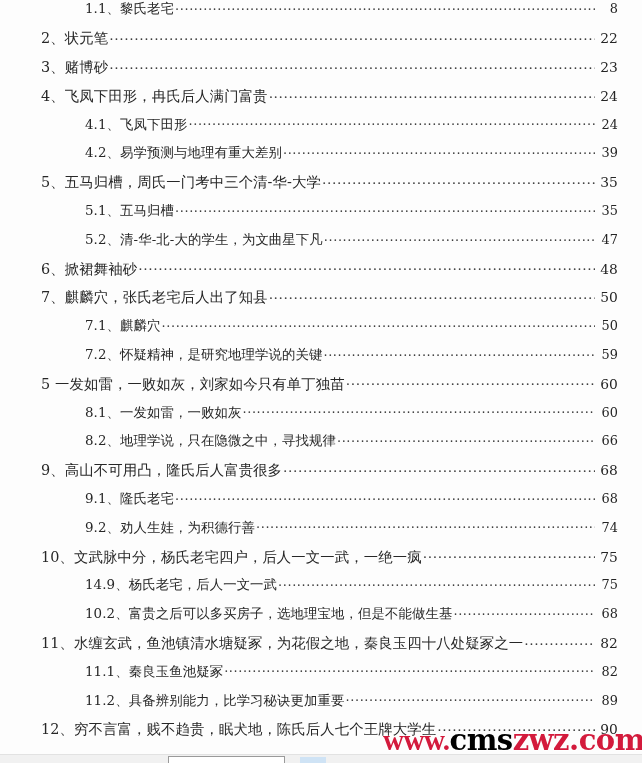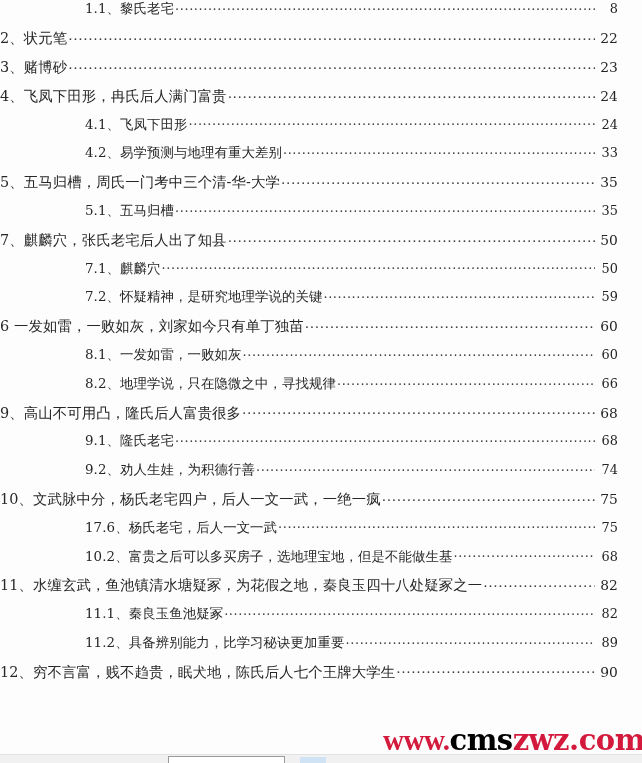--- a/index.html
+++ b/index.html
@@ -42,20 +42,21 @@
     height: 28.8px;
     box-sizing: border-box;
     padding-right: 24px;
     color: #2b2b2b;
     white-space: nowrap;
     overflow: hidden;
   }
 
   
   .toc-row.lvl1 {
+    padding-left: 41px;
     font-size: 14.4px;
     letter-spacing: 0.1px;
   }
 
   
   .toc-row.lvl2 {
     padding-left: 85px;
     font-size: 13.4px;
     letter-spacing: 0.1px;
   }
@@ -169,49 +170,59 @@
         <span class="toc-page-num">24</span>
       </li>
       <li class="toc-row lvl2">
         <span class="toc-label">4.1、飞凤下田形</span>
         <span class="toc-leader"></span>
         <span class="toc-page-num">24</span>
       </li>
       <li class="toc-row lvl2">
         <span class="toc-label">4.2、易学预测与地理有重大差别</span>
         <span class="toc-leader"></span>
-        <span class="toc-page-num">33</span>
+        <span class="toc-page-num">39</span>
       </li>
       <li class="toc-row lvl1">
         <span class="toc-label">5、五马归槽，周氏一门考中三个清-华-大学</span>
         <span class="toc-leader"></span>
         <span class="toc-page-num">35</span>
       </li>
       <li class="toc-row lvl2">
         <span class="toc-label">5.1、五马归槽</span>
         <span class="toc-leader"></span>
         <span class="toc-page-num">35</span>
       </li>
+      <li class="toc-row lvl2">
+        <span class="toc-label">5.2、清-华-北-大的学生，为文曲星下凡</span>
+        <span class="toc-leader"></span>
+        <span class="toc-page-num">47</span>
+      </li>
+      <li class="toc-row lvl1">
+        <span class="toc-label">6、掀裙舞袖砂</span>
+        <span class="toc-leader"></span>
+        <span class="toc-page-num">48</span>
+      </li>
       <li class="toc-row lvl1">
         <span class="toc-label">7、麒麟穴，张氏老宅后人出了知县</span>
         <span class="toc-leader"></span>
         <span class="toc-page-num">50</span>
       </li>
       <li class="toc-row lvl2">
         <span class="toc-label">7.1、麒麟穴</span>
         <span class="toc-leader"></span>
         <span class="toc-page-num">50</span>
       </li>
       <li class="toc-row lvl2">
         <span class="toc-label">7.2、怀疑精神，是研究地理学说的关键</span>
         <span class="toc-leader"></span>
         <span class="toc-page-num">59</span>
       </li>
       <li class="toc-row lvl1">
-        <span class="toc-label">6 一发如雷，一败如灰，刘家如今只有单丁独苗</span>
+        <span class="toc-label">5 一发如雷，一败如灰，刘家如今只有单丁独苗</span>
         <span class="toc-leader"></span>
         <span class="toc-page-num">60</span>
       </li>
       <li class="toc-row lvl2">
         <span class="toc-label">8.1、一发如雷，一败如灰</span>
         <span class="toc-leader"></span>
         <span class="toc-page-num">60</span>
       </li>
       <li class="toc-row lvl2">
         <span class="toc-label">8.2、地理学说，只在隐微之中，寻找规律</span>
@@ -232,21 +243,21 @@
         <span class="toc-label">9.2、劝人生娃，为积德行善</span>
         <span class="toc-leader"></span>
         <span class="toc-page-num">74</span>
       </li>
       <li class="toc-row lvl1">
         <span class="toc-label">10、文武脉中分，杨氏老宅四户，后人一文一武，一绝一疯</span>
         <span class="toc-leader"></span>
         <span class="toc-page-num">75</span>
       </li>
       <li class="toc-row lvl2">
-        <span class="toc-label">17.6、杨氏老宅，后人一文一武</span>
+        <span class="toc-label">14.9、杨氏老宅，后人一文一武</span>
         <span class="toc-leader"></span>
         <span class="toc-page-num">75</span>
       </li>
       <li class="toc-row lvl2">
         <span class="toc-label">10.2、富贵之后可以多买房子，选地理宝地，但是不能做生基</span>
         <span class="toc-leader"></span>
         <span class="toc-page-num">68</span>
       </li>
       <li class="toc-row lvl1">
         <span class="toc-label">11、水缠玄武，鱼池镇清水塘疑冢，为花假之地，秦良玉四十八处疑冢之一</span>

